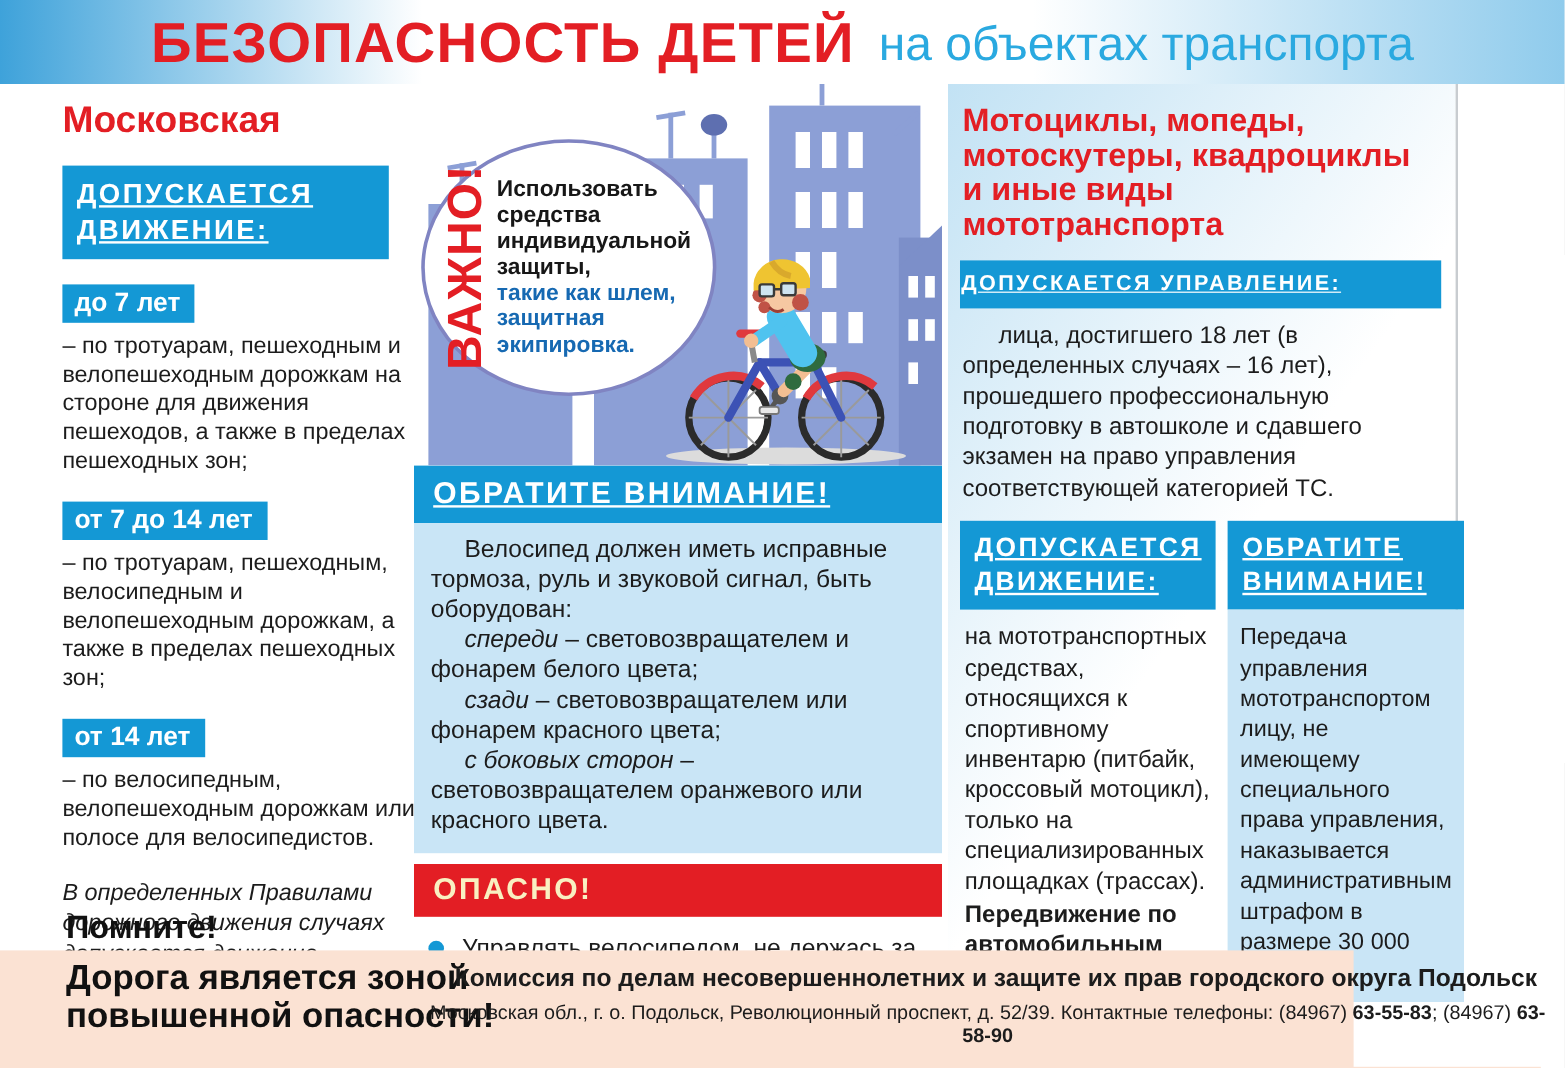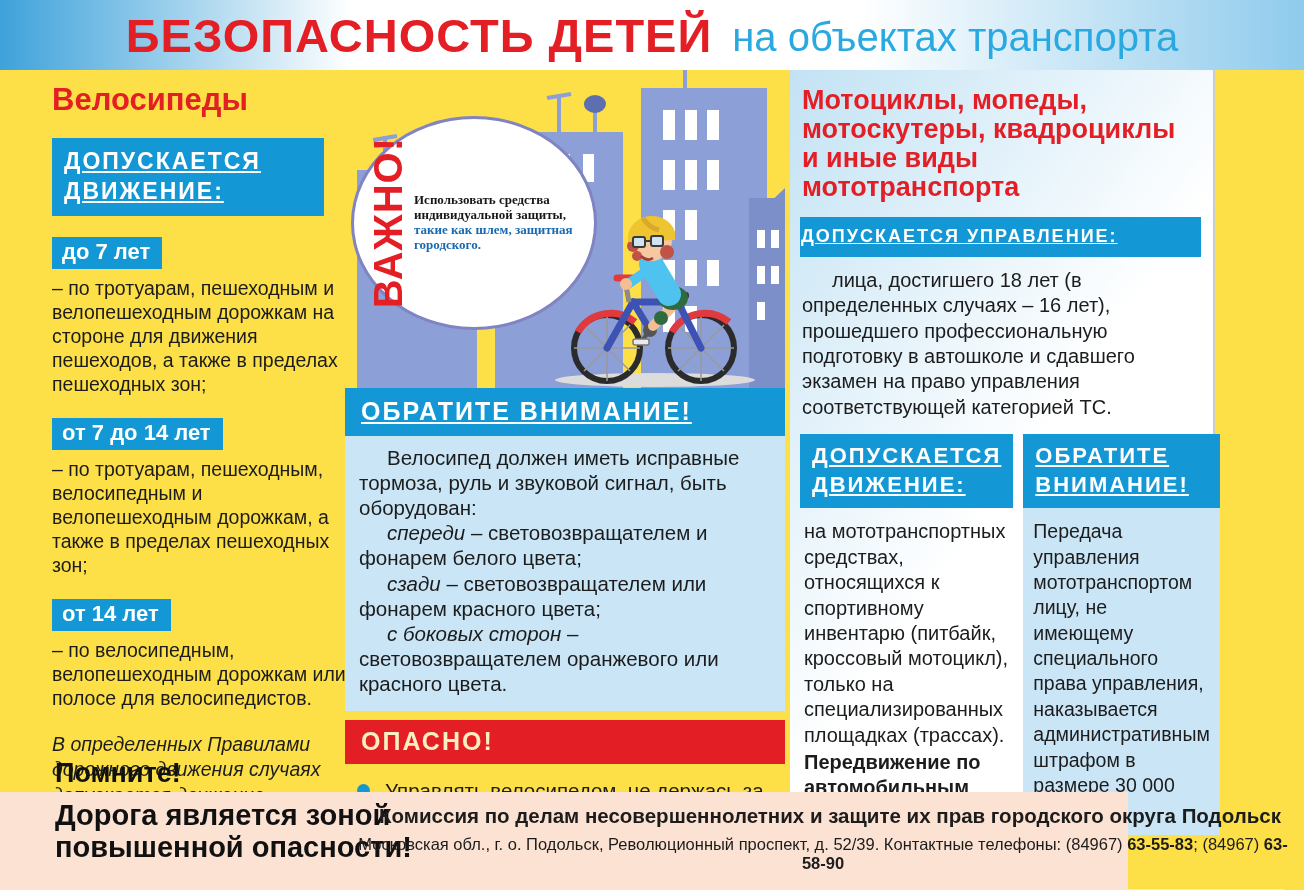--- a/index.html
+++ b/index.html
@@ -1,16 +1,16 @@
 <!DOCTYPE html>
 <html lang="ru"><head>
 <meta charset="utf-8">
 <style>
   html,body{margin:0;padding:0;background:#e8e8e8;}
-  .page{position:relative;width:1304px;height:890px;background:#fde047;overflow:hidden;
+  .page{position:relative;width:1304px;height:890px;background:#ffffff;overflow:hidden;
         font-family:"Liberation Sans",sans-serif;color:#1c1c1c;margin:0 auto;}
 
   
   .banner{position:absolute;left:0;top:0;width:1304px;height:70px;
           background:linear-gradient(90deg,#3ea2da 0%,#ffffff 27%,#ffffff 66%,#8fcbec 100%);
           display:flex;align-items:center;justify-content:center;gap:20px;}
   .banner-red{color:#e31e24;font-size:47px;font-weight:bold;letter-spacing:1px;white-space:nowrap;}
   .banner-blue{color:#2aa9e0;font-size:40px;font-weight:normal;white-space:nowrap;padding-top:4px;}
 
   
@@ -26,21 +26,21 @@
   .note-italic{font-style:italic;font-size:19.5px;line-height:1.3;margin-top:22px;}
 
   
   .col-mid{position:absolute;left:345px;top:70px;width:440px;}
   .illustration{position:relative;width:440px;height:318px;}
   .illustration svg{position:absolute;left:0;top:0;}
   .vazhno-circle{position:absolute;left:6px;top:46px;width:246px;height:214px;background:#ffffff;
                  border:3px solid #8084c2;border-radius:50%;display:flex;align-items:center;box-sizing:border-box;}
   .vazhno-label{writing-mode:vertical-rl;transform:rotate(180deg);color:#e31e24;font-weight:bold;
                 font-size:40px;line-height:1;margin-left:14px;letter-spacing:1px;}
-  .vazhno-text{width:178px;font-size:13px;font-weight:bold;line-height:1.14;margin-left:6px;font-family:Liberation Serif, serif;}
+  .vazhno-text{width:178px;font-size:19px;font-weight:bold;line-height:1.14;margin-left:6px;}
   .vazhno-black{display:block;color:#171717;}
   .vazhno-blue{display:block;color:#1669b2;}
   .attention-header{font-size:25px;padding:7px 16px 8px;}
   .attention-body{background:#c9e5f6;padding:9px 14px 14px;font-size:20.5px;line-height:1.23;}
   .attention-body p{margin:0;text-indent:28px;}
   .danger-header{background:#e31e24;color:#f9f0c1;font-weight:bold;letter-spacing:2px;
                  font-size:25px;padding:7px 16px 8px;margin-top:9px;}
   .danger-list{padding:15px 4px 0 12px;}
   .danger-item{display:flex;gap:15px;margin-bottom:17px;font-size:20.5px;line-height:1.17;}
   .danger-dot{flex:none;width:13px;height:13px;border-radius:50%;background:#1498d5;margin-top:5px;}
@@ -80,21 +80,21 @@
 <body>
 
 <div class="page">
 
   <div class="banner">
     <span class="banner-red">БЕЗОПАСНОСТЬ ДЕТЕЙ</span>
     <span class="banner-blue">на объектах транспорта</span>
   </div>
 
   <div class="col-left">
-    <h2 class="bikes-title">Велосипеды</h2>
+    <h2 class="bikes-title">Московская</h2>
     <div class="blue-box allowed-box">ДОПУСКАЕТСЯ ДВИЖЕНИЕ:</div>
 
     <div>
       <span class="age-badge">до 7 лет</span>
       <div class="age-text">– по тротуарам, пешеходным и велопешеходным дорожкам на стороне для движения пешеходов, а также в пределах пешеходных зон;</div>
     </div>
     <div>
       <span class="age-badge">от 7 до 14 лет</span>
       <div class="age-text">– по тротуарам, пешеходным, велосипедным и велопешеходным дорожкам, а также в пределах пешеходных зон;</div>
     </div>
@@ -212,21 +212,21 @@
           <rect x="306" y="166" width="12" height="10" rx="2" fill="#cfe4f0" stroke="#3a3a3a" stroke-width="2"></rect>
           <line x1="300" y1="171" x2="306" y2="171" stroke="#3a3a3a" stroke-width="2"></line>
           <path d="M296 186 q6 6 12 2" stroke="#9c3f34" stroke-width="2.5" fill="none"></path>
         </g>
       </svg>
 
       <div class="vazhno-circle">
         <span class="vazhno-label">ВАЖНО!</span>
         <div class="vazhno-text">
           <span class="vazhno-black">Использовать средства индивидуальной защиты,</span>
-          <span class="vazhno-blue">такие как шлем, защитная городского.</span>
+          <span class="vazhno-blue">такие как шлем, защитная экипировка.</span>
         </div>
       </div>
     </div>
 
     <div class="blue-box attention-header">ОБРАТИТЕ ВНИМАНИЕ!</div>
     <div class="attention-body">
       <p>Велосипед должен иметь исправные тормоза, руль и звуковой сигнал, быть оборудован:</p>
       <p><i>спереди</i><span> – световозвращателем и фонарем белого цвета;</span></p>
       <p><i>сзади</i><span> – световозвращателем или фонарем красного цвета;</span></p>
       <p><i>с боковых сторон</i><span> – световозвращателем оранжевого или красного цвета.</span></p>

